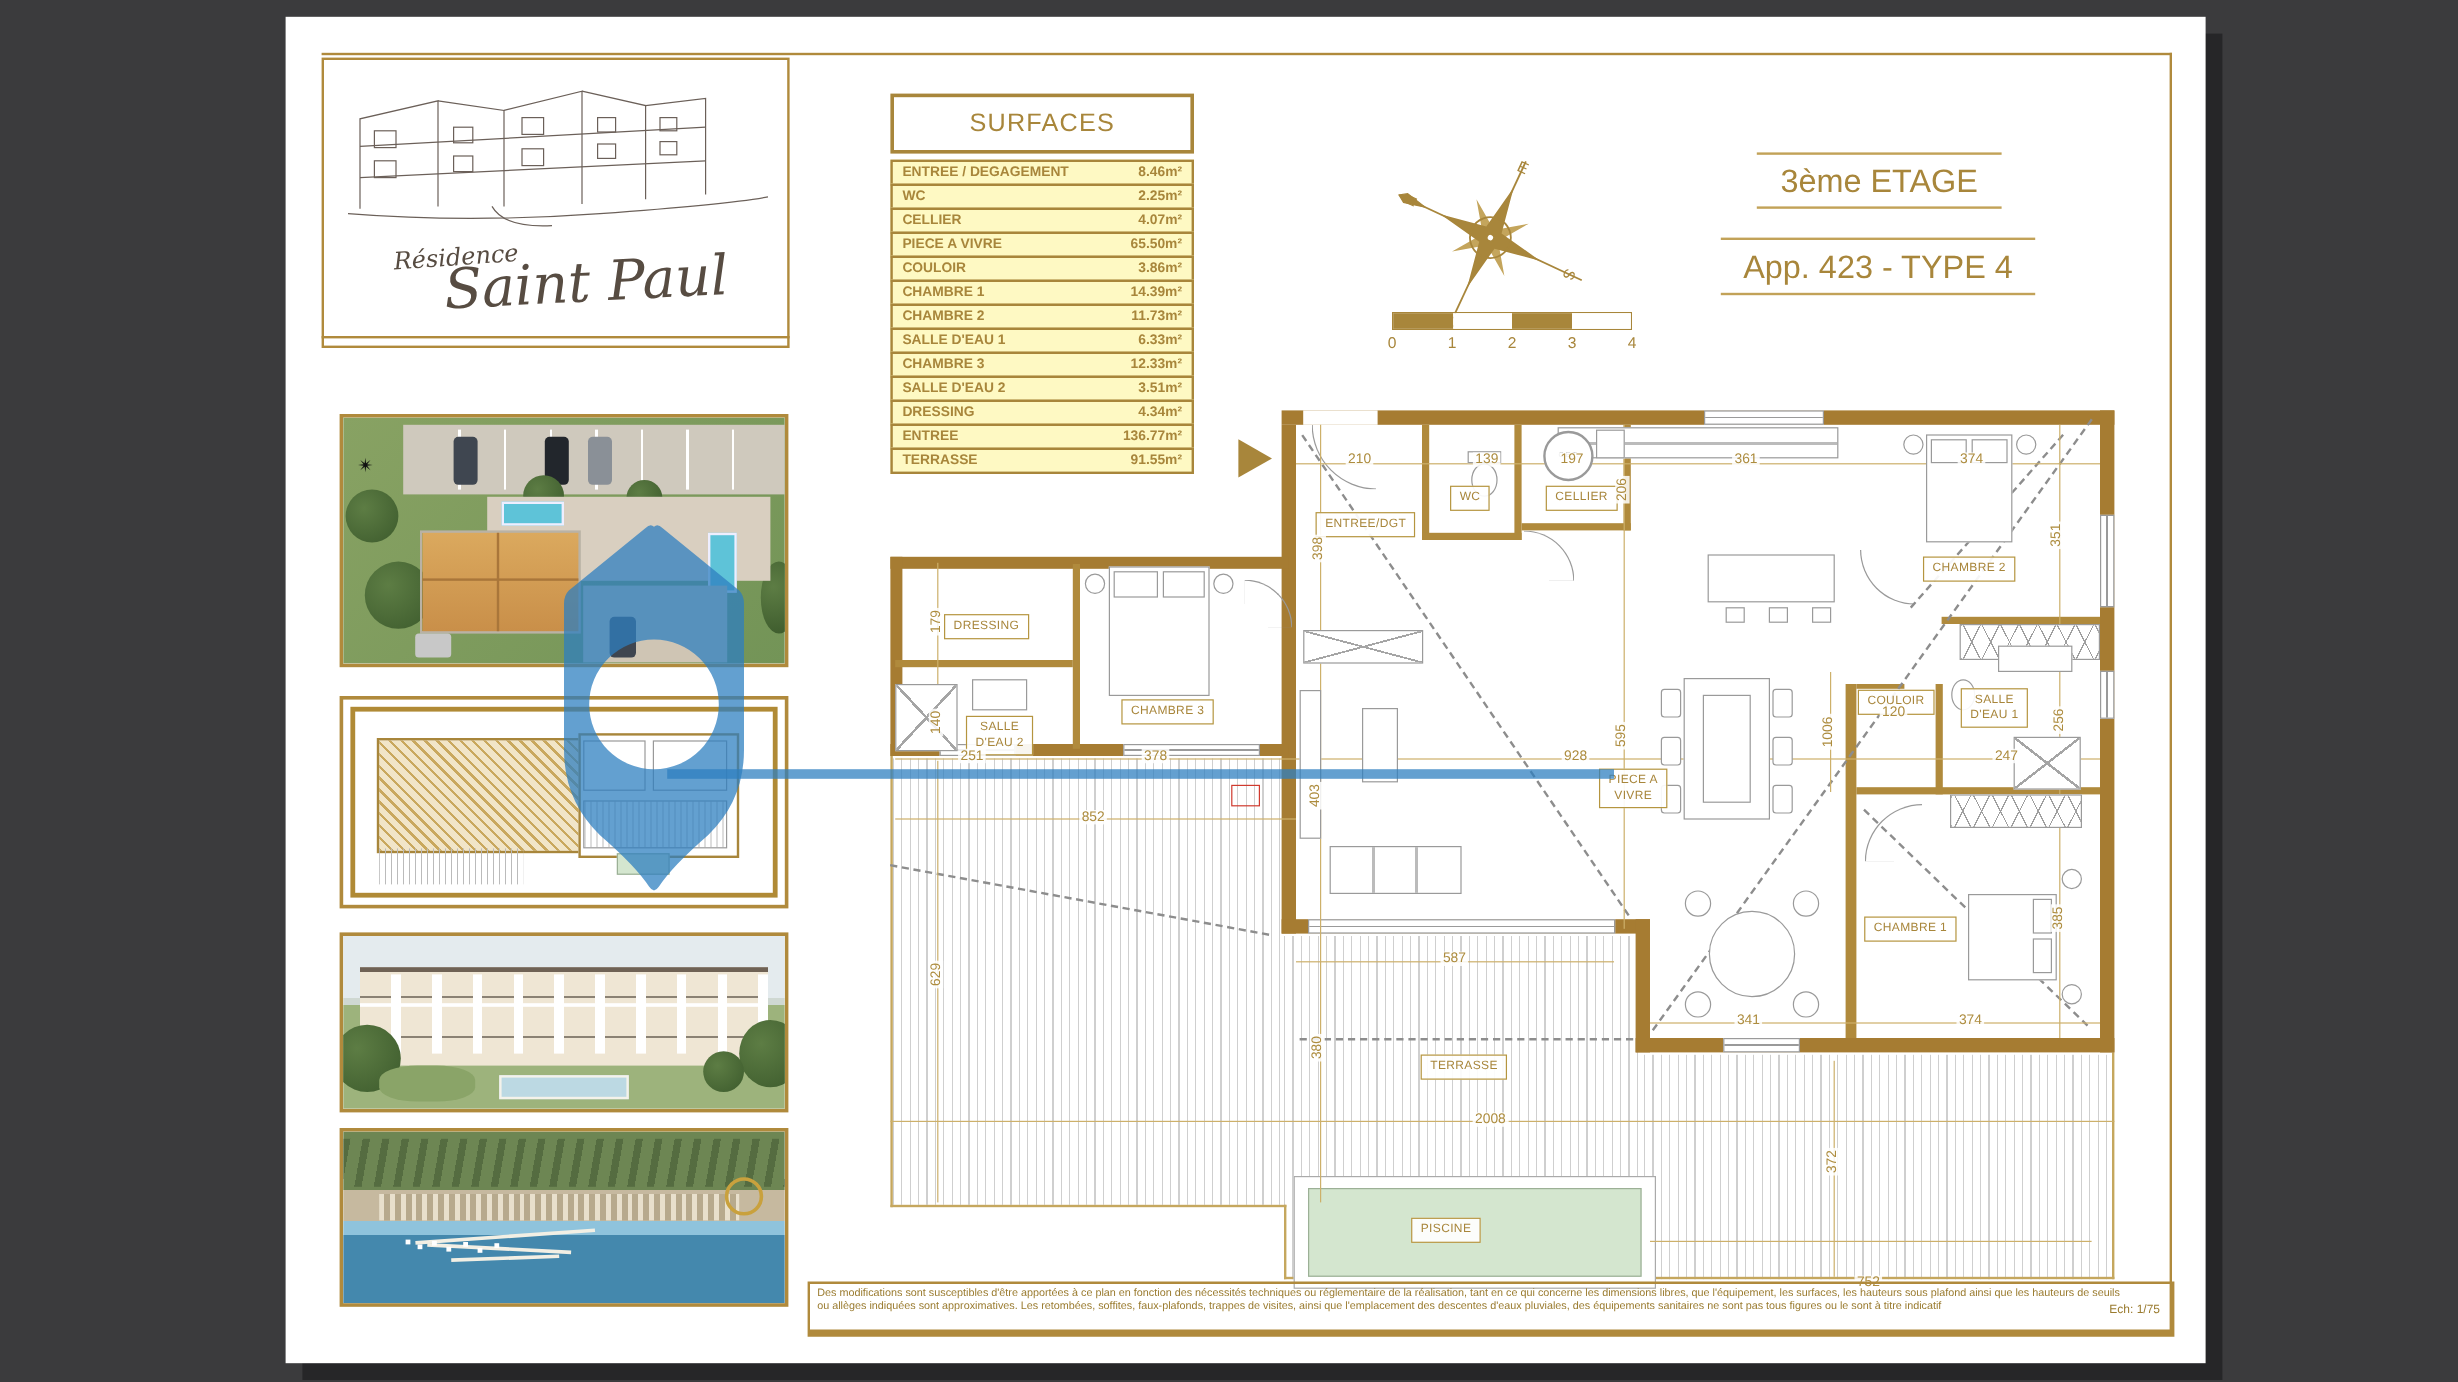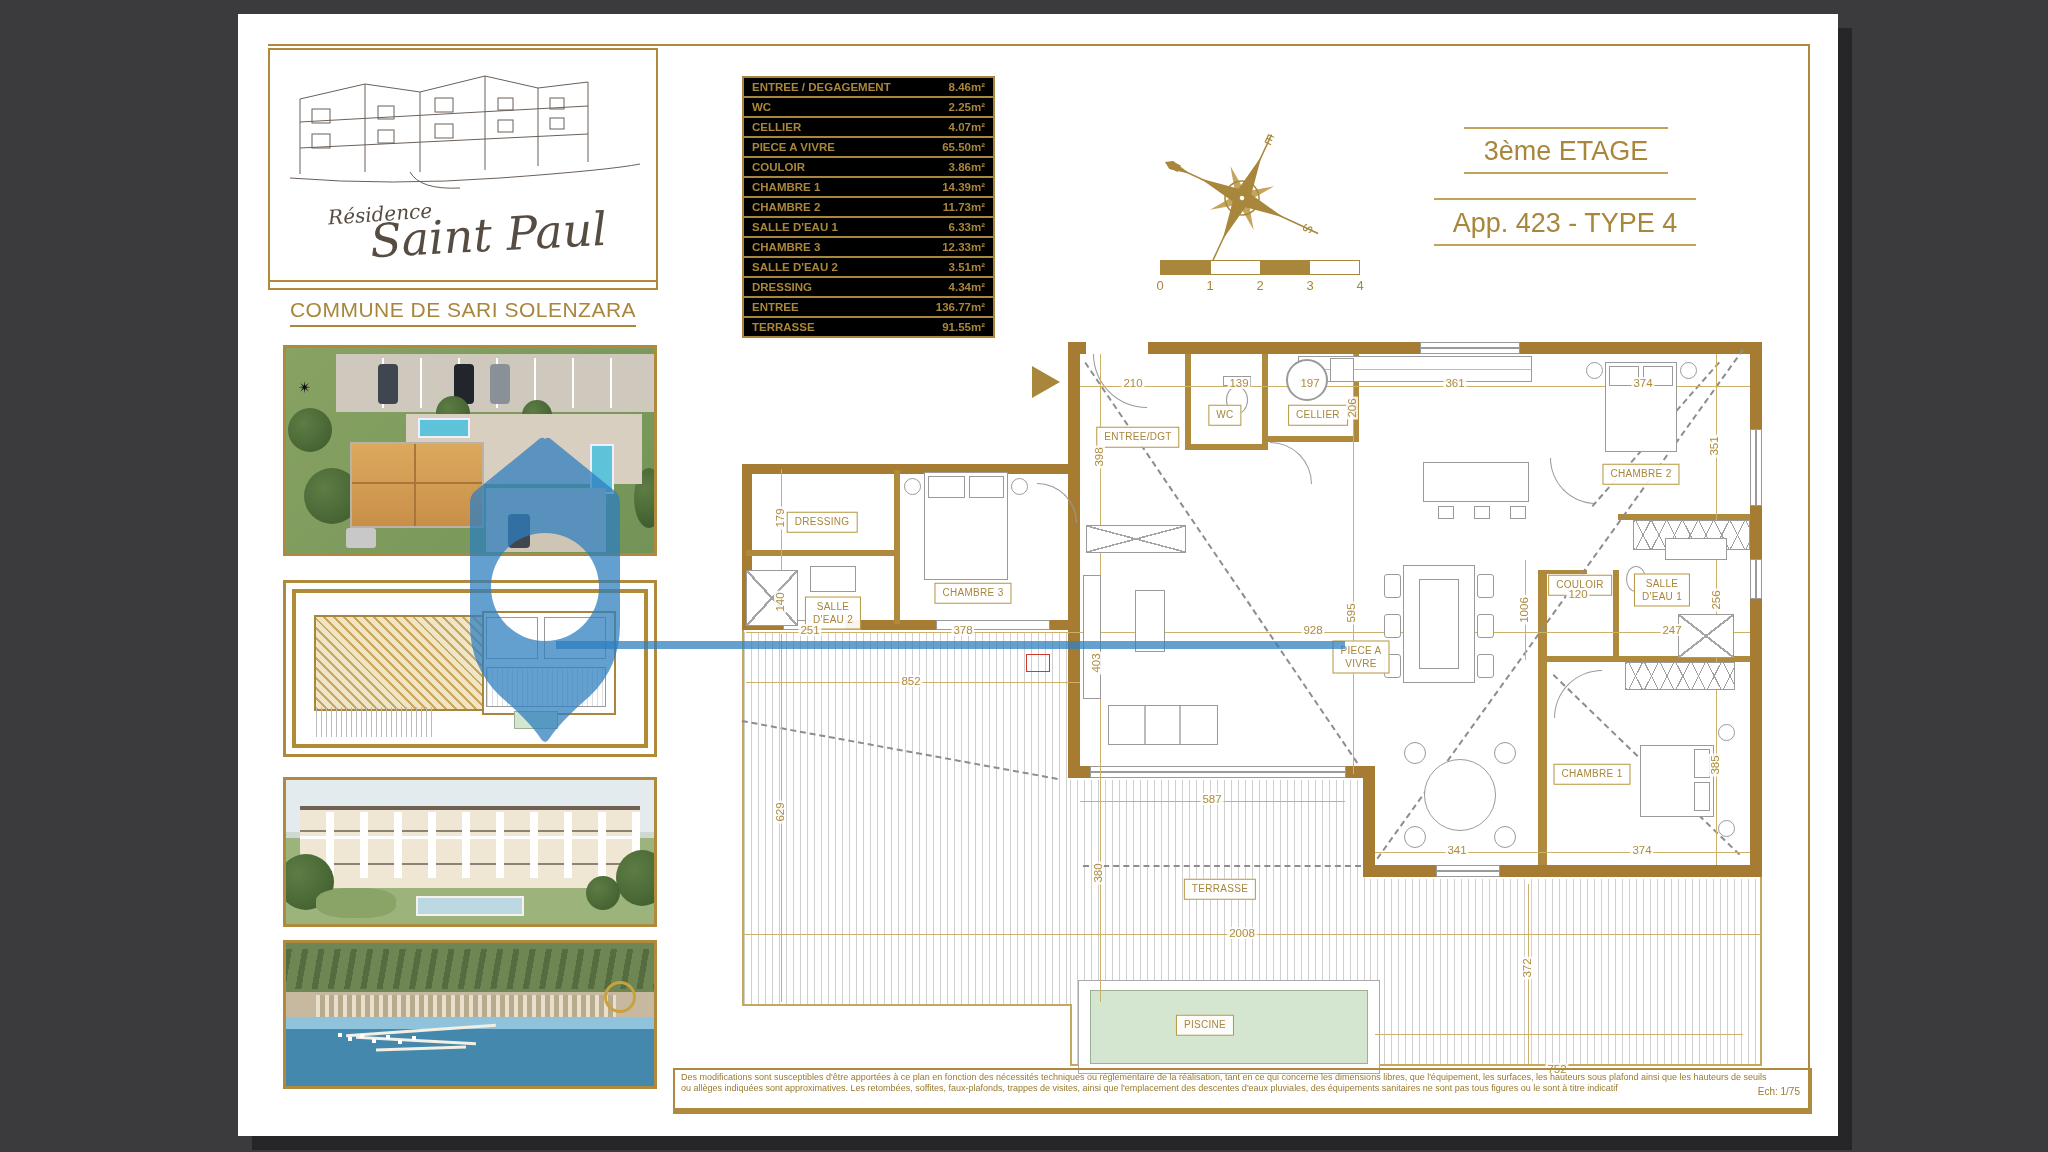--- a/index.html
+++ b/index.html
@@ -20,21 +20,21 @@
         font-size:21px;letter-spacing:.5px;}
   .commune span{display:inline-block;border-bottom:2px solid #a8863b;padding-bottom:3px;}
   
   .simg{position:absolute;left:45px;width:374px;border:3px solid #b08a3c;box-sizing:border-box;overflow:hidden;background:#fff;}
   .tree{position:absolute;border-radius:50%;background:radial-gradient(circle at 35% 35%, #5d7d44, #3c5a2c);}
   
   .surf{position:absolute;left:504px;top:64px;width:253px;}
   .surf-header{border:3px solid #a8863b;height:44px;display:flex;align-items:center;justify-content:center;
         color:#a8863b;font-size:21px;letter-spacing:1px;margin-bottom:7px;}
   .s-row{border:2px solid #a8863b;margin-top:-2px;display:flex;justify-content:space-between;
-        padding:3px 8px;font-size:11.5px;color:#a8863b;font-weight:600;background:#000000;}
+        padding:3px 8px;font-size:11.5px;color:#a8863b;font-weight:600;background:#fef9c3;}
   
   .btitle{position:absolute;color:#a8863b;text-align:center;}
   .btitle .line{position:absolute;left:0;width:100%;height:2px;background:#c2a258;}
   
   .w{position:absolute;background:#a67c32;}
   .wi{position:absolute;background:#b08a3c;}
   .furn{position:absolute;border:1px solid #9a9a9a;background:#fff;box-sizing:border-box;}
   .ring{position:absolute;border:1px solid #9a9a9a;border-radius:50%;background:#fff;box-sizing:border-box;}
   .dimline{position:absolute;background:#cdb06a;}
   .vdimline{position:absolute;background:#cdb06a;}
@@ -100,21 +100,20 @@
         <line x1="30" y1="68" x2="318" y2="52"></line>
         <line x1="30" y1="94" x2="318" y2="80"></line>
         <path d="M20,124 Q120,132 230,124 T370,110"></path>
         <path d="M140,118 Q150,136 190,134"></path>
       </g>
     </svg>
     <span class="logo-script-small">Résidence</span>
     <span class="logo-script-large">Saint Paul</span>
   </div>
   <div class="goldline" style="left:30px;top:266px;width:390px;height:2px;"></div>
-  <div class="commune"><span>COMMUNE DE SARI SOLENZARA</span></div>
 
   <div class="simg" style="top:331px;height:211px;">
     <div class="abs" style="inset:0;background:linear-gradient(135deg,#88a263,#739457);"></div>
     <div class="abs" style="left:50px;top:6px;width:318px;height:58px;background:#cfc9bd;"></div>
     <div class="abs" style="left:60px;top:10px;width:300px;height:50px;background:
       repeating-linear-gradient(90deg,transparent 0 36px,#ffffff 36px 38px);"></div>
     <div class="abs" style="left:92px;top:16px;width:20px;height:40px;background:#3f4650;border-radius:4px;"></div>
     <div class="abs" style="left:168px;top:16px;width:20px;height:40px;background:#22262c;border-radius:4px;"></div>
     <div class="abs" style="left:204px;top:16px;width:20px;height:40px;background:#8a9097;border-radius:4px;"></div>
     <div class="abs" style="left:330px;top:70px;width:20px;height:40px;background:#4a5058;border-radius:4px;"></div>
@@ -171,20 +170,21 @@
     <div class="abs" style="left:30px;top:52px;width:300px;height:22px;background:
       repeating-linear-gradient(90deg,#e8e0cc 0 4px,#b7aa8d 4px 9px);"></div>
     <div class="abs" style="left:60px;top:86px;width:150px;height:3px;background:#f2efe4;transform:rotate(-4deg);"></div>
     <div class="abs" style="left:70px;top:96px;width:120px;height:3px;background:#f2efe4;transform:rotate(3deg);"></div>
     <div class="abs" style="left:90px;top:104px;width:90px;height:3px;background:#f2efe4;transform:rotate(-2deg);"></div>
     <div class="abs" style="left:52px;top:90px;width:4px;height:4px;background:#fff;box-shadow:10px 4px #fff,22px 1px #fff,34px 6px #fff,48px 2px #fff,60px 7px #fff,74px 3px #fff;"></div>
     <div class="abs" style="left:318px;top:38px;width:26px;height:26px;border:3px solid #c9a13d;border-radius:50%;"></div>
   </div>
 
   <div class="surf">
+    <div class="surf-header">SURFACES</div>
     <div id="surf-rows">
           <div class="s-row">
             <span>ENTREE / DEGAGEMENT</span>
             <span>8.46m²</span>
           </div>
           <div class="s-row">
             <span>WC</span>
             <span>2.25m²</span>
           </div>
           <div class="s-row">

